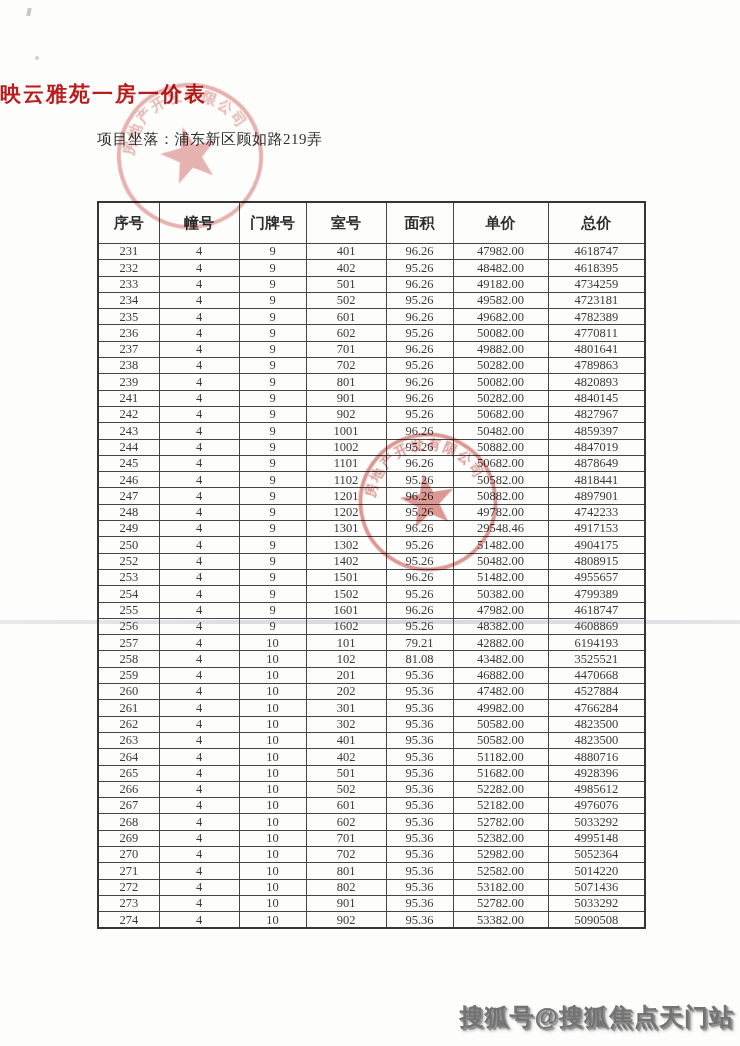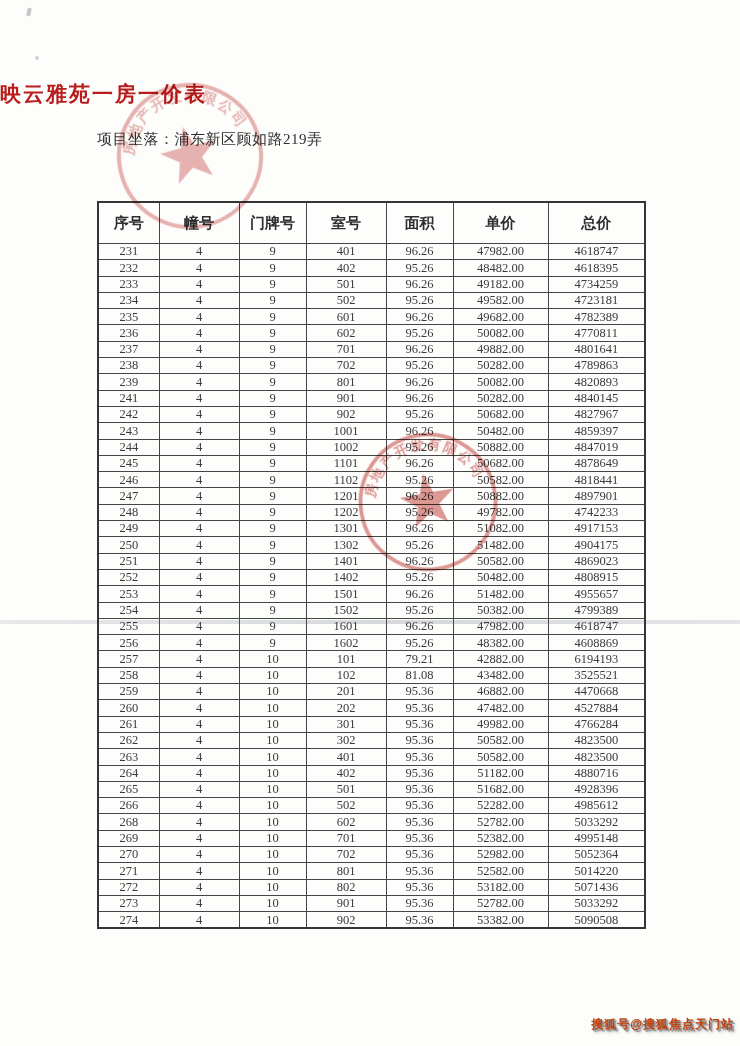--- a/index.html
+++ b/index.html
@@ -39,22 +39,22 @@
   
   .scan-band{
     position:absolute;left:0;top:620px;width:740px;height:4px;
     background:linear-gradient(90deg, rgba(173,180,188,0.28), rgba(173,180,188,0.5) 55%, rgba(173,180,188,0.33));
   }
   .speck-a{position:absolute;left:27px;top:8px;width:4px;height:8px;background:#c6c6c6;transform:rotate(12deg);}
   .speck-b{position:absolute;left:35px;top:56px;width:4px;height:4px;background:#d0d0d0;border-radius:50%;}
   
   .watermark{
     position:absolute;right:6px;bottom:13px;
-    font-size:12px;font-weight:bold;letter-spacing:1px;
-    color:#c2410c;
+    font-size:24px;font-weight:bold;letter-spacing:1px;
+    color:#737373;
     text-shadow:2px 2px 1px #8d8d8d, 1px 1px 0 #a5a5a5, 3px 3px 3px rgba(120,120,120,0.5);
     font-family:"Liberation Sans", sans-serif;
   }
 </style>
 </head>
 <body>
 
 <div class="page">
 
   <div class="speck-a"></div>
@@ -241,40 +241,31 @@
           <td>95.26</td>
           <td>49782.00</td>
           <td>4742233</td>
         </tr>
         <tr>
           <td>249</td>
           <td>4</td>
           <td>9</td>
           <td>1301</td>
           <td>96.26</td>
-          <td>51082.00</td>
+          <td>29548.46</td>
           <td>4917153</td>
         </tr>
         <tr>
           <td>250</td>
           <td>4</td>
           <td>9</td>
           <td>1302</td>
           <td>95.26</td>
           <td>51482.00</td>
           <td>4904175</td>
-        </tr>
-        <tr>
-          <td>251</td>
-          <td>4</td>
-          <td>9</td>
-          <td>1401</td>
-          <td>96.26</td>
-          <td>50582.00</td>
-          <td>4869023</td>
         </tr>
         <tr>
           <td>252</td>
           <td>4</td>
           <td>9</td>
           <td>1402</td>
           <td>95.26</td>
           <td>50482.00</td>
           <td>4808915</td>
         </tr>
@@ -396,20 +387,29 @@
           <td>4928396</td>
         </tr>
         <tr>
           <td>266</td>
           <td>4</td>
           <td>10</td>
           <td>502</td>
           <td>95.36</td>
           <td>52282.00</td>
           <td>4985612</td>
+        </tr>
+        <tr>
+          <td>267</td>
+          <td>4</td>
+          <td>10</td>
+          <td>601</td>
+          <td>95.36</td>
+          <td>52182.00</td>
+          <td>4976076</td>
         </tr>
         <tr>
           <td>268</td>
           <td>4</td>
           <td>10</td>
           <td>602</td>
           <td>95.36</td>
           <td>52782.00</td>
           <td>5033292</td>
         </tr>

